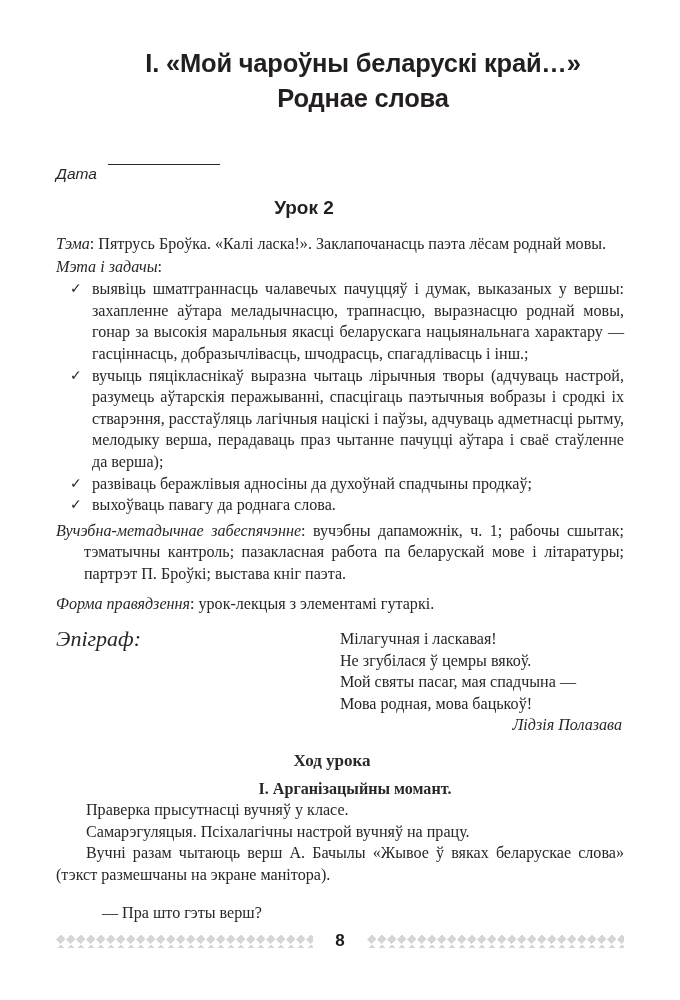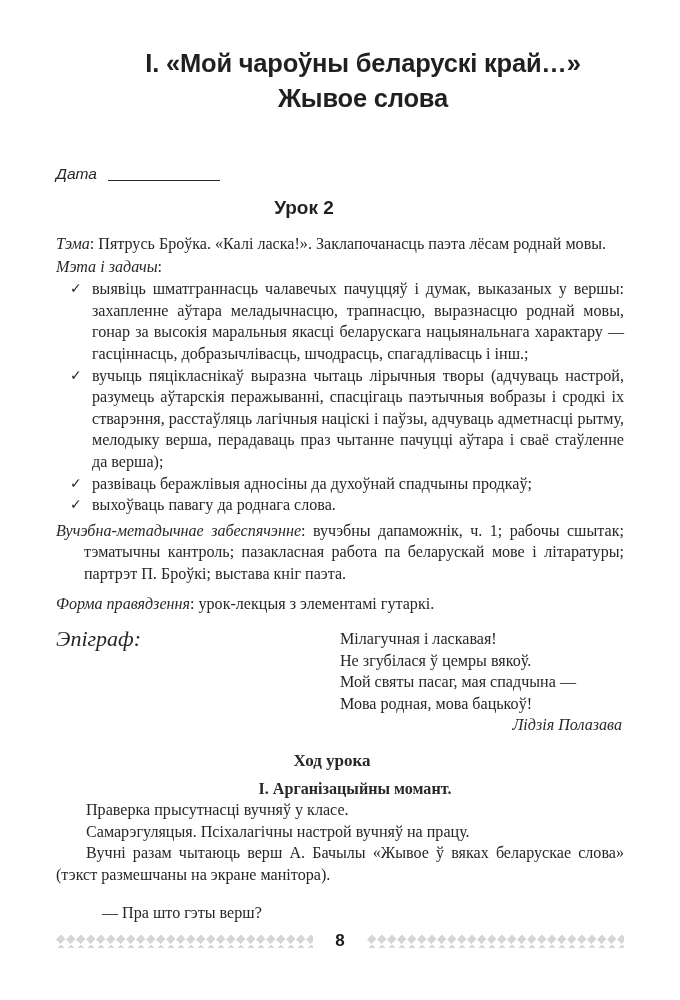--- a/index.html
+++ b/index.html
@@ -43,21 +43,21 @@
   }
   .title-line.l1 { padding-left: 44px; }
   .title-line.l2 { padding-left: 44px; }
 
   
   .date-row {
     position: absolute;
     left: 56px;
     top: 165px;
     display: flex;
-    align-items: flex-end;
+    align-items: flex-start;
     gap: 11px;
   }
   .date-label {
     font-family: "Liberation Sans", "DejaVu Sans", sans-serif;
     font-style: italic;
     font-size: 15.5px;
     color: #2a2624;
   }
   .date-rule {
     display: inline-block;
@@ -222,21 +222,21 @@
     text-align: center;
   }
 </style>
 </head>
 <body>
 
 <div class="page">
 
   <div class="title-block">
     <div class="title-line l1">I. «Мой чароўны беларускі край…»</div>
-    <div class="title-line l2">Жывое слова</div>
+    <div class="title-line l2">Роднае слова</div>
   </div>
 
   <div class="date-row">
     <span class="date-label">Дата</span>
     <span class="date-rule"></span>
   </div>
 
   <div class="lesson-heading">Урок 2</div>
 
   <div class="content">

